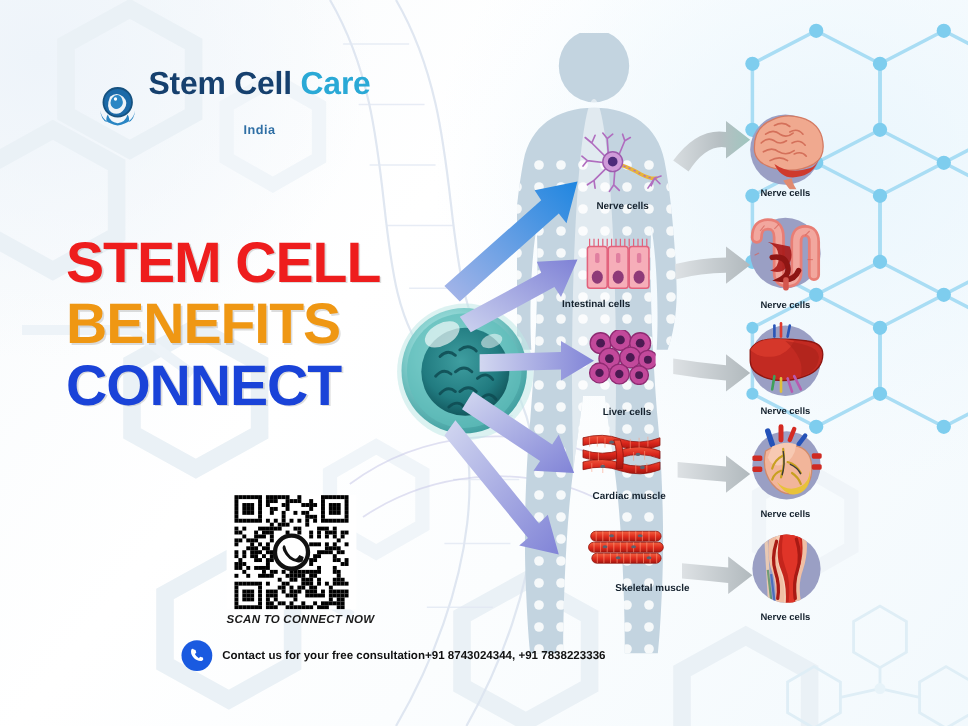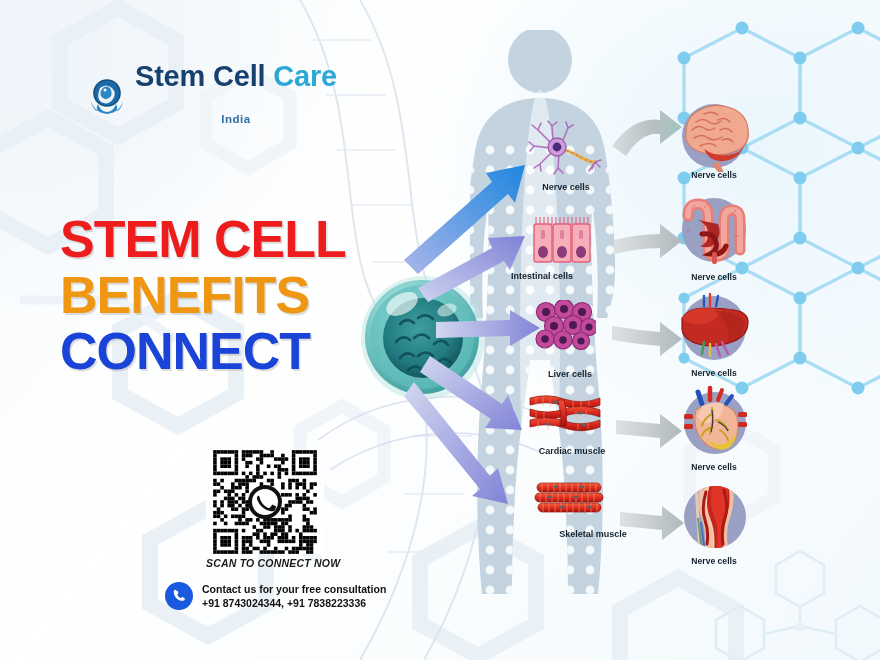--- a/index.html
+++ b/index.html
@@ -45,21 +45,21 @@
   #qr-canvas{width:118px;height:104px;display:block;background:#fff;}
   #qr-caption{
     margin-top:3px;font-size:10.5px;font-weight:bold;font-style:italic;
     color:#1a1a1a;letter-spacing:.2px;white-space:nowrap;
   }
   #contact{position:absolute;left:165px;top:582px;display:flex;align-items:center;gap:9px;}
   #phone-badge{
     width:28px;height:28px;border-radius:50%;background:#1a5ae0;
     display:flex;align-items:center;justify-content:center;flex:0 0 28px;
   }
-  #contact-text{display:flex;flex-direction:column;line-height:1.35;}
+  #contact-text{display:flex;flex-direction:row;line-height:1.35;}
   #contact-line1{font-size:10.5px;font-weight:bold;color:#111;white-space:nowrap;}
   #contact-line2{font-size:10.5px;font-weight:bold;color:#111;white-space:nowrap;}
 
   
   .cell-label{
     position:absolute;font-size:9px;font-weight:bold;color:#15222e;
     white-space:nowrap;transform:translateX(-50%);
   }
   .organ-label{
     position:absolute;font-size:8.6px;font-weight:bold;color:#15222e;

